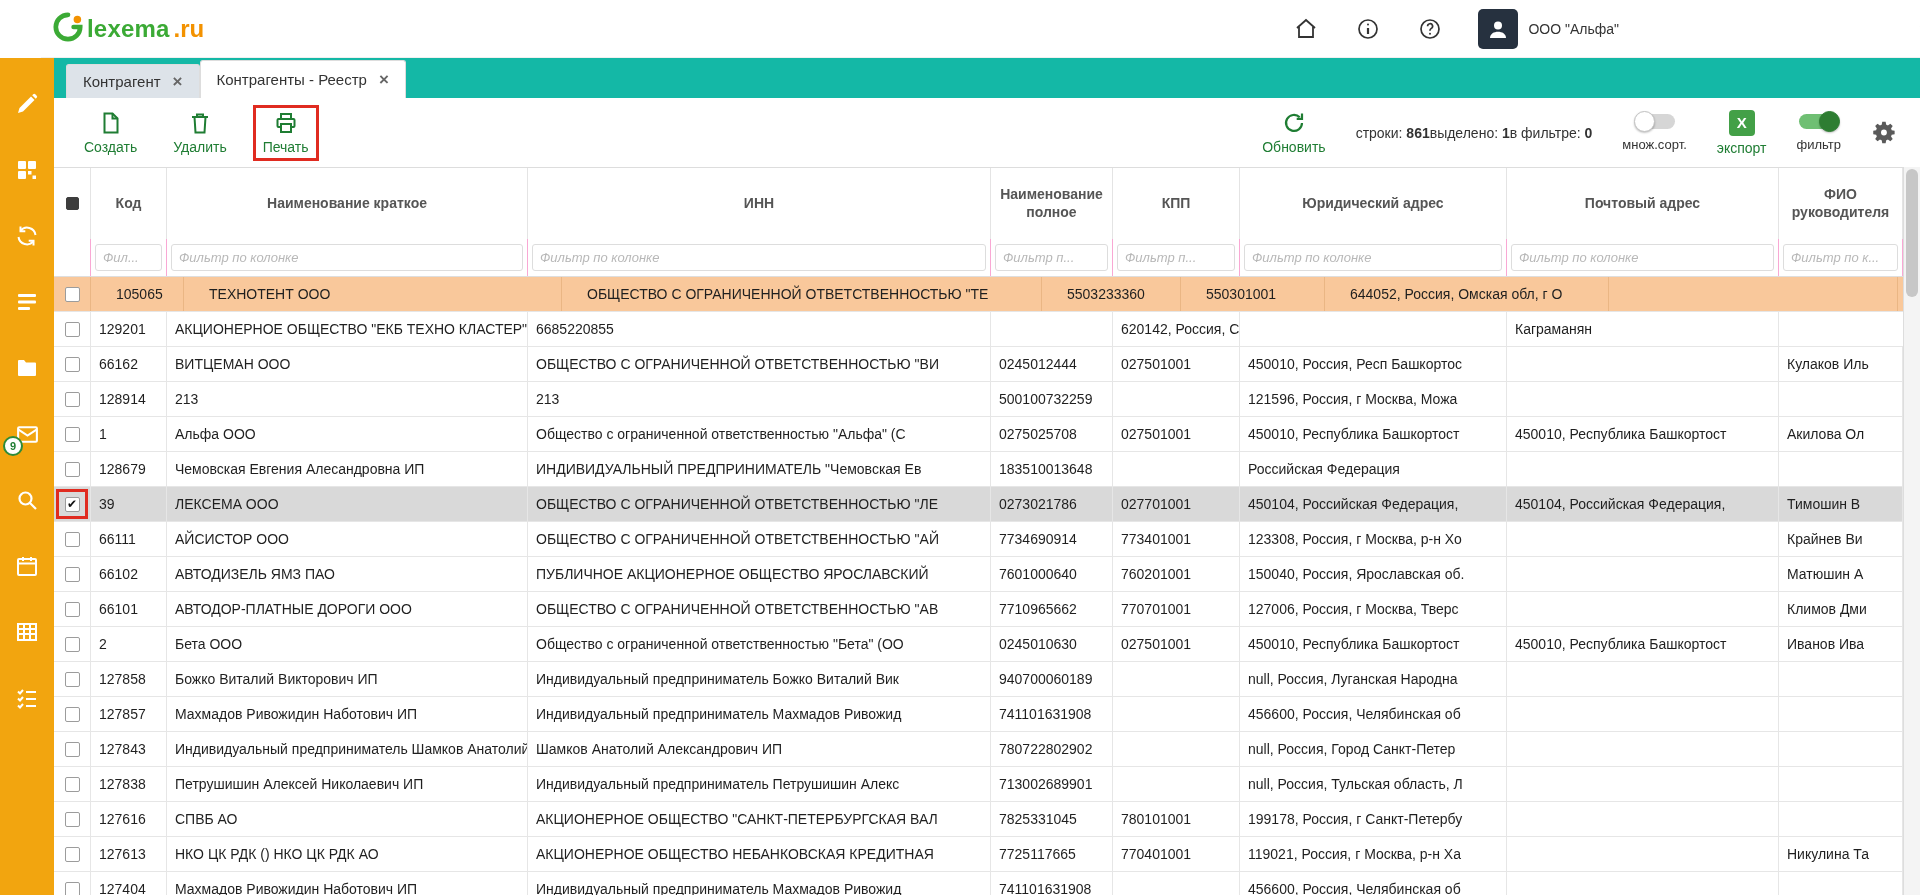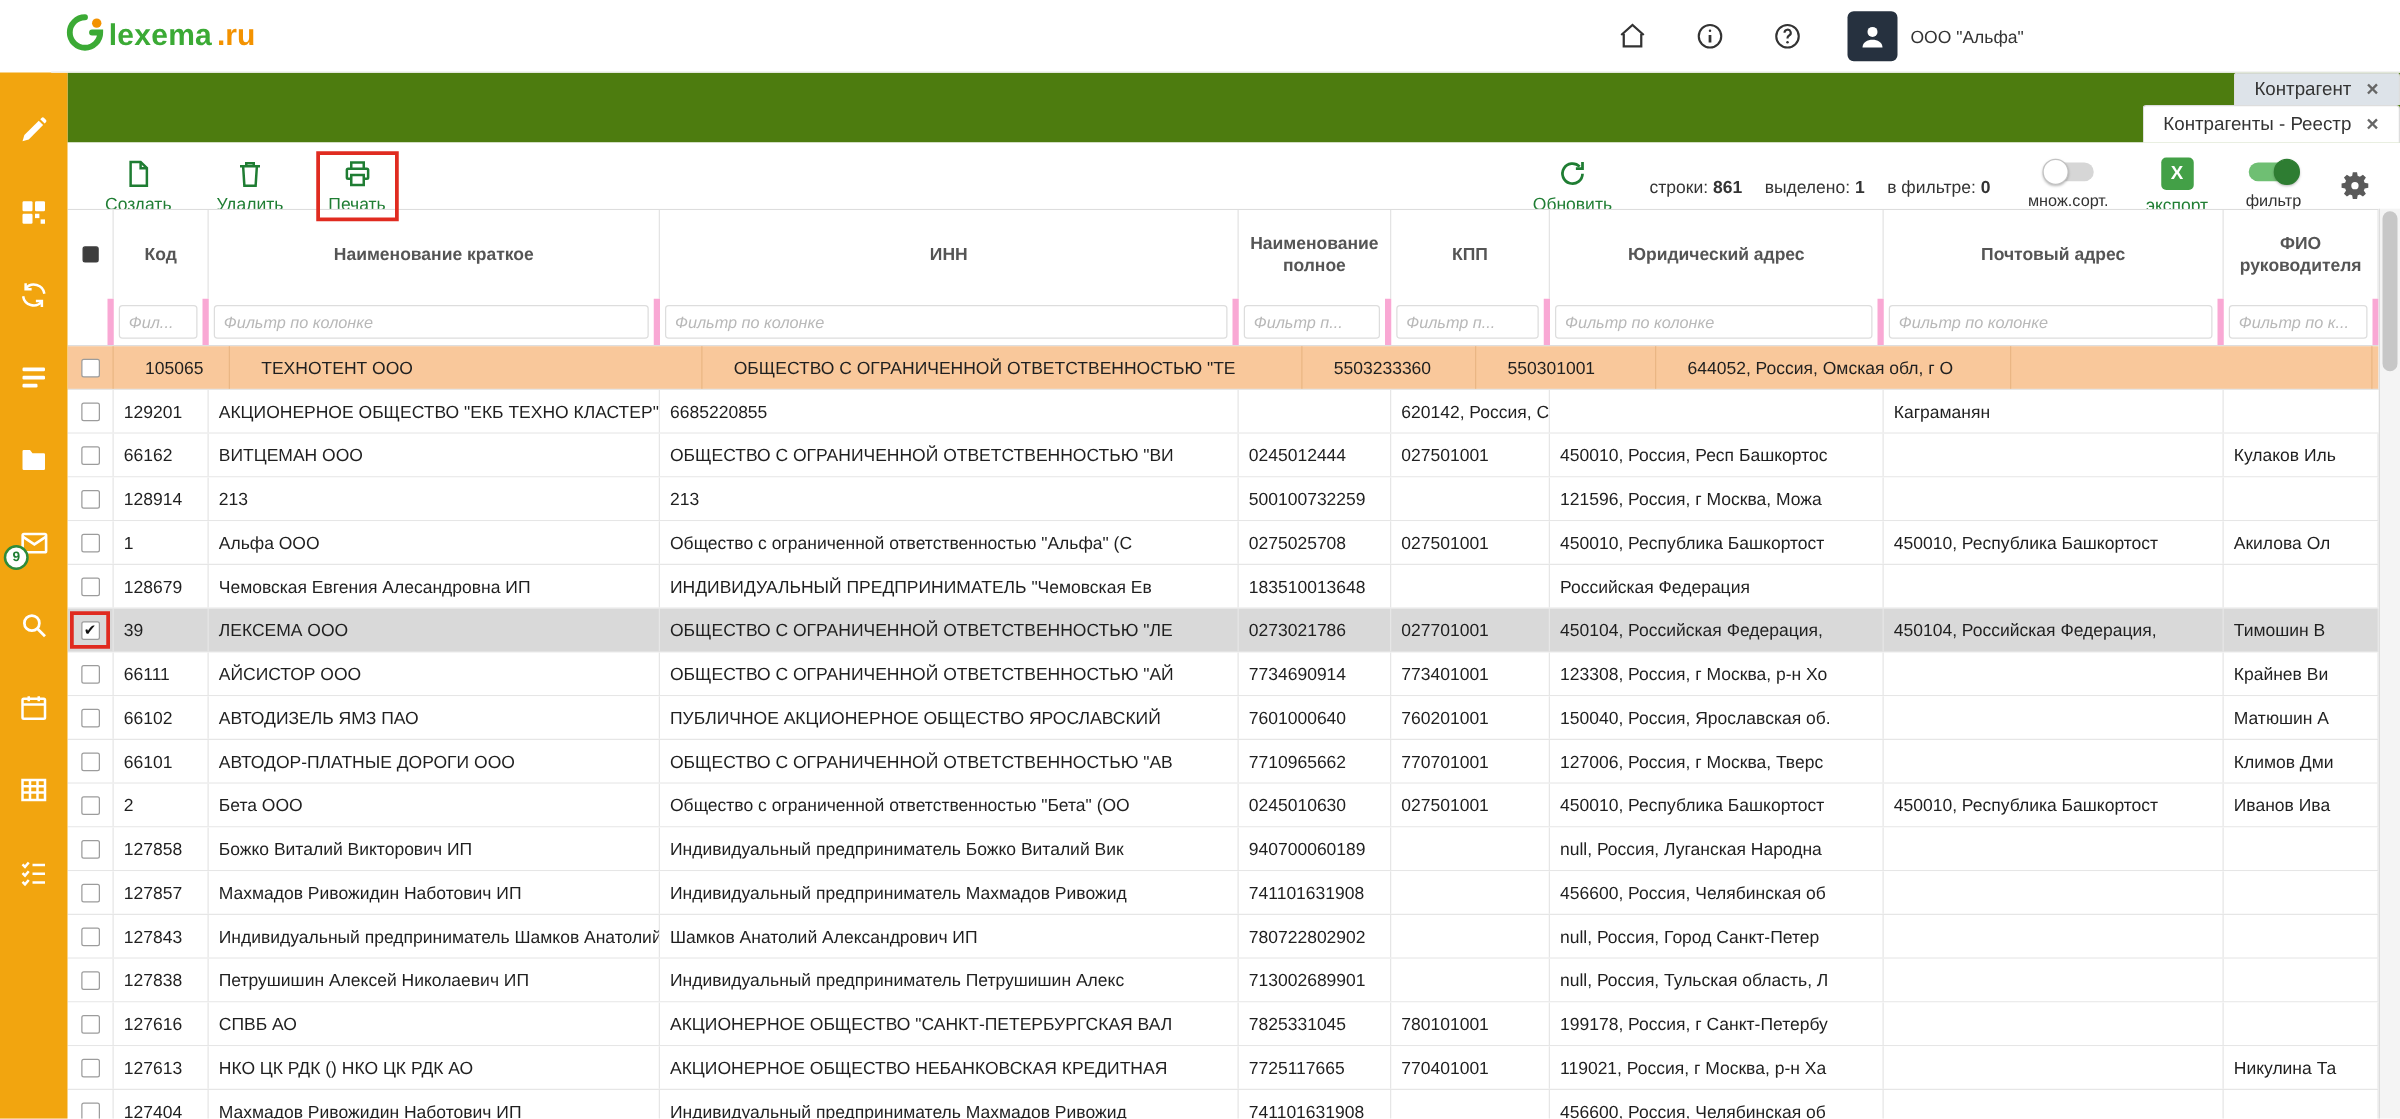--- a/index.html
+++ b/index.html
@@ -27,35 +27,35 @@
   .side-item { width:28px; height:28px; display:flex; align-items:center; justify-content:center;
     cursor:pointer; position:relative; }
   .badge { position:absolute; left:-10px; bottom:-8px; width:20px; height:20px; border-radius:50%;
     background:#fff; border:2px solid #2E8B3A; color:#1F7D33; font-size:11px; font-weight:bold;
     display:flex; align-items:center; justify-content:center; }
 
   
   .main { position:absolute; left:54px; top:58px; right:0; bottom:0; background:#fff; }
 
   
-  .tabbar { height:56px; background:#4d7c0f; display:flex; align-items:flex-end; padding-left:12px;flex-direction:column; }
+  .tabbar { height:40px; background:#14b8a6; display:flex; align-items:flex-end; padding-left:12px; }
   .tab { height:34px; display:flex; align-items:center; gap:12px; padding:0 16px; font-size:15px;
     color:#333; cursor:pointer; border:1px solid #ddd; border-bottom:none; border-radius:3px 3px 0 0; }
   .tab-inactive { background:#DDE3E9; }
   .tab-active { background:#fff; height:38px; }
   .tab-close { color:#666; font-size:17px; font-weight:bold; line-height:1; cursor:pointer; }
 
   
   .toolbar { height:69px; background:#fff; display:flex; align-items:center; padding:0 22px 0 30px; }
   .tool-left { display:flex; align-items:flex-start; gap:36px; }
   .tool-btn { display:flex; flex-direction:column; align-items:center; gap:4px; cursor:pointer;
     color:#1F7D33; font-size:14px; position:relative; }
   .tool-btn svg { display:block; }
   .tool-right { margin-left:auto; display:flex; align-items:center; gap:30px; }
-  .counts { display:flex; align-items:flex-end; gap:18px; font-size:14px; color:#333; }
+  .counts { display:flex; align-items:flex-end; gap:0; font-size:14px; color:#333; }
   .counts b { font-weight:bold; }
   .toggle-group { display:flex; flex-direction:column; align-items:center; gap:8px; cursor:pointer;
     font-size:13px; color:#333; }
   .toggle { width:40px; height:15px; border-radius:8px; background:#D6D6D6; position:relative; }
   .toggle .knob { width:21px; height:21px; border-radius:50%; background:#fff; border:1px solid #c2c2c2;
     position:absolute; top:-3px; left:-1px; box-shadow:0 1px 2px rgba(0,0,0,.25); }
   .toggle.on { background:#6FBF73; }
   .toggle.on .knob { left:auto; right:-1px; background:#2E7D32; border-color:#2E7D32; }
   .excel-box { width:26px; height:26px; background:#43A047; color:#fff; border-radius:4px;
     font-size:15px; font-weight:bold; display:flex; align-items:center; justify-content:center; }
@@ -72,21 +72,21 @@
   .table-area { position:absolute; left:0; right:0; top:109px; bottom:0; }
   .table-inner { position:absolute; left:0; top:0; bottom:0; right:17px; overflow:hidden; }
   .grid { display:grid;
     grid-template-columns:37px 76px 361px 463px 122px 127px 267px 272px minmax(60px,1fr); }
   .thead { border-top:1px solid #ddd; background:#fff; }
   .hrow { height:71px; }
   .hcell { display:flex; align-items:center; justify-content:center; text-align:center;
     font-size:14px; font-weight:bold; color:#555; border-right:1px solid #e4e4e4;
     padding:0 6px; line-height:1.25; cursor:pointer; overflow:hidden; }
   .frow { height:38px; border-bottom:1px solid #dedede; }
-  .fcell { border-right:5px solid #f9a8d4; padding:5px 4px; display:flex; }
+  .fcell { border-right:1px solid #f9a8d4; padding:5px 4px; display:flex; }
   .fcell input { width:100%; height:27px; border:1px solid #ddd; border-radius:3px; padding:0 7px;
     font-size:13px; font-family:"Liberation Sans", sans-serif; outline:none; }
   .fcell input::placeholder { color:#b8b8b8; font-style:italic; }
 
   .trow { height:35px; border-bottom:1px solid #e6e6e6; background:#fff; cursor:pointer; }
   .trow .cell { display:flex; align-items:center; padding:0 8px; font-size:14px; color:#1f1f1f;
     border-right:1px solid #e6e6e6; white-space:nowrap; overflow:hidden; }
   .trow .cell-cb { justify-content:center; padding:0; position:relative; }
   .row-selected { background:#F9C89B;gap:17px; }
   .row-selected .cell { border-right-color:#eab684; border-bottom-color:#eab684; }

